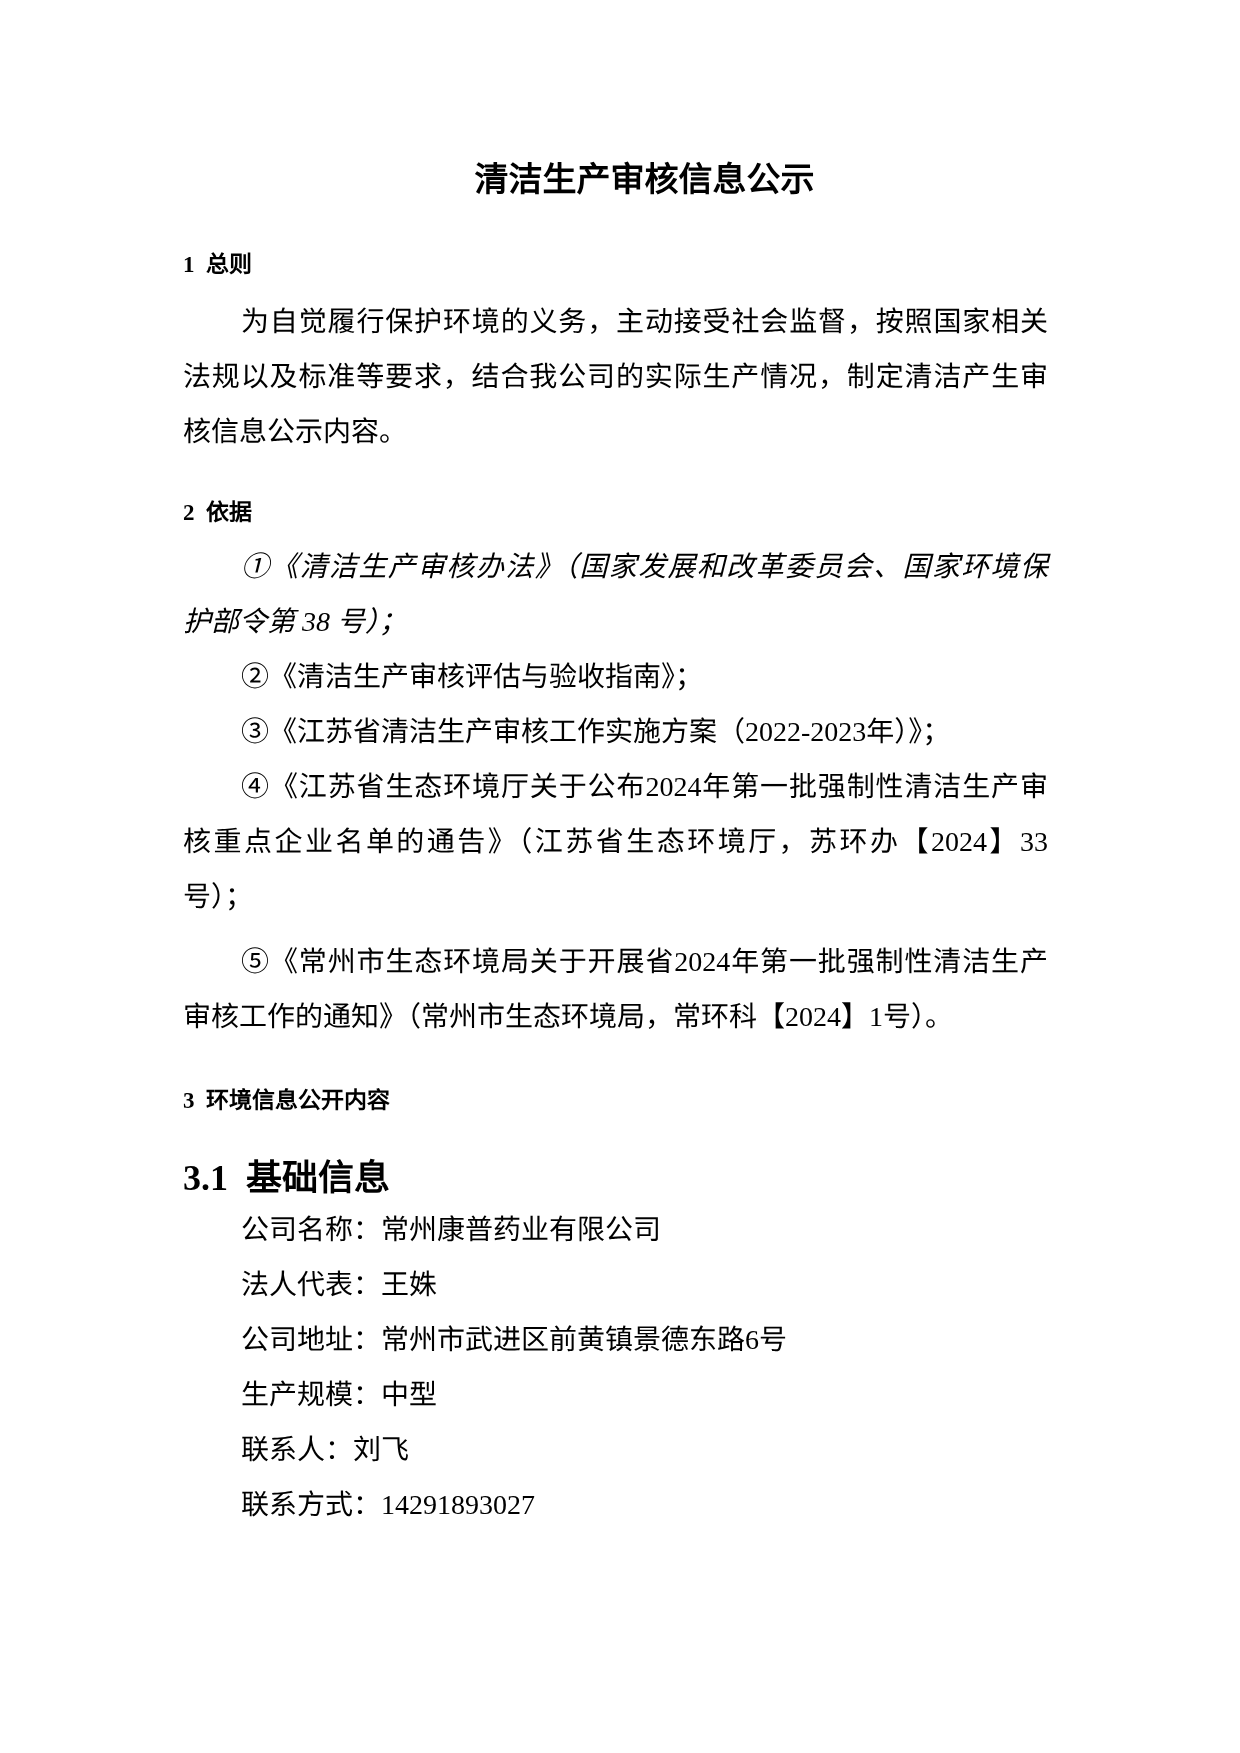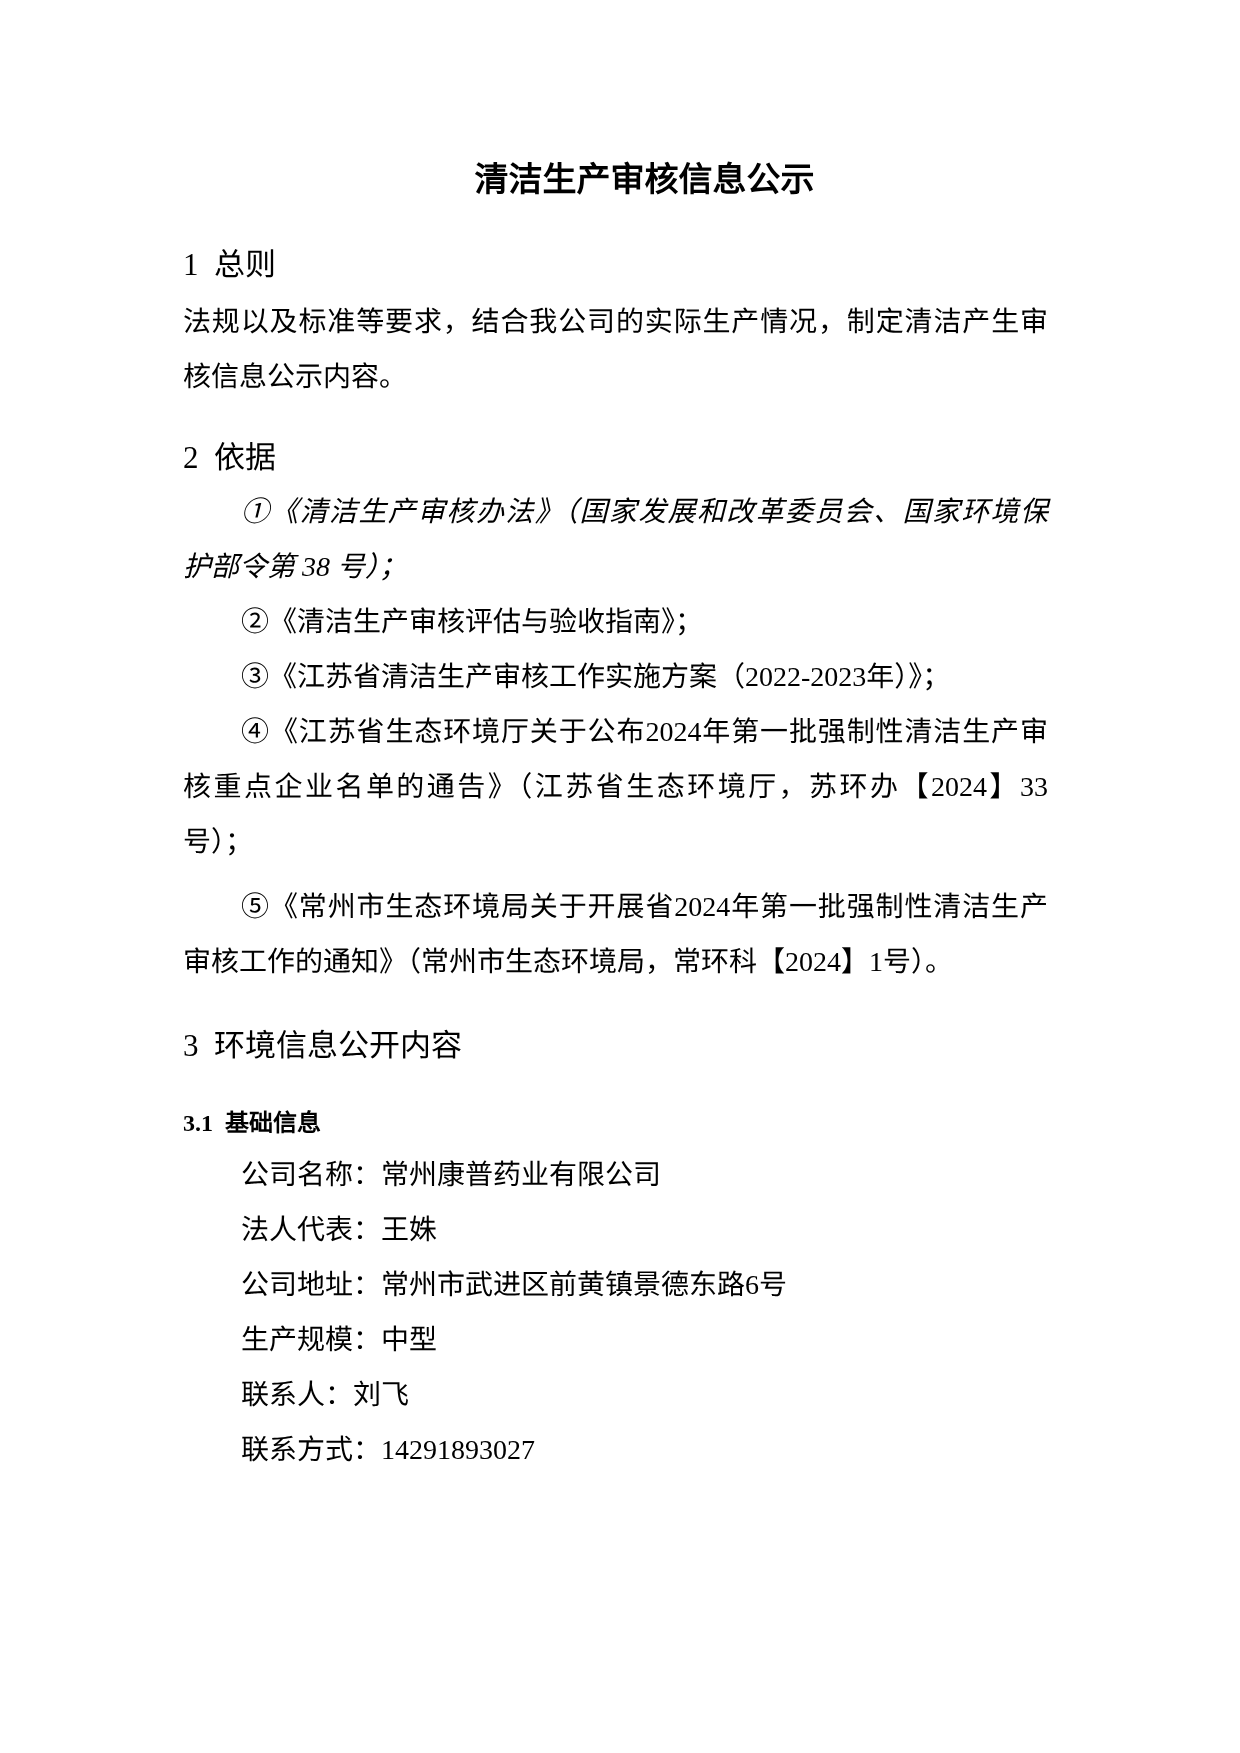--- a/index.html
+++ b/index.html
@@ -24,27 +24,27 @@
   .doc-title {
     margin-top: 156px;
     font-size: 34px;
     font-weight: bold;
     line-height: 48px;
     text-align: center;
     text-indent: 58px; 
     white-space: pre-wrap;
   }
   .h1 {
-    font-size: 31px;
-    font-weight: normal;
+    font-size: 23px;
+    font-weight: bold;
     line-height: 42px;
     white-space: pre-wrap;
   }
   .h2 {
-    font-size: 24px;
+    font-size: 36px;
     font-weight: bold;
     line-height: 42px;
     white-space: pre-wrap;
   }
   .h-general   { margin-top: 40px; }
   .h-basis     { margin-top: 33px; }
   .h-disclosure{ margin-top: 36px; }
   .h-basicinfo { margin-top: 35px; }
   .para { 
     font-size: 28px;
@@ -70,20 +70,21 @@
 <body>
 
 <div class="page">
   <div class="content">
 
     <div class="doc-title">清洁生产审核信息公示</div>
 
     <div class="h1 h-general">1  总则</div>
 
     <div class="para p-intro">
+      <div class="ln indent">为自觉履行保护环境的义务，主动接受社会监督，按照国家相关</div>
       <div class="ln">法规以及标准等要求，结合我公司的实际生产情况，制定清洁产生审</div>
       <div class="ln-last">核信息公示内容。</div>
     </div>
 
     <div class="h1 h-basis">2  依据</div>
 
     <div class="para p-item1">
       <div class="ln indent">①《清洁生产审核办法》（国家发展和改革委员会、国家环境保</div>
       <div class="ln-last">护部令第 38 号）；</div>
     </div>

